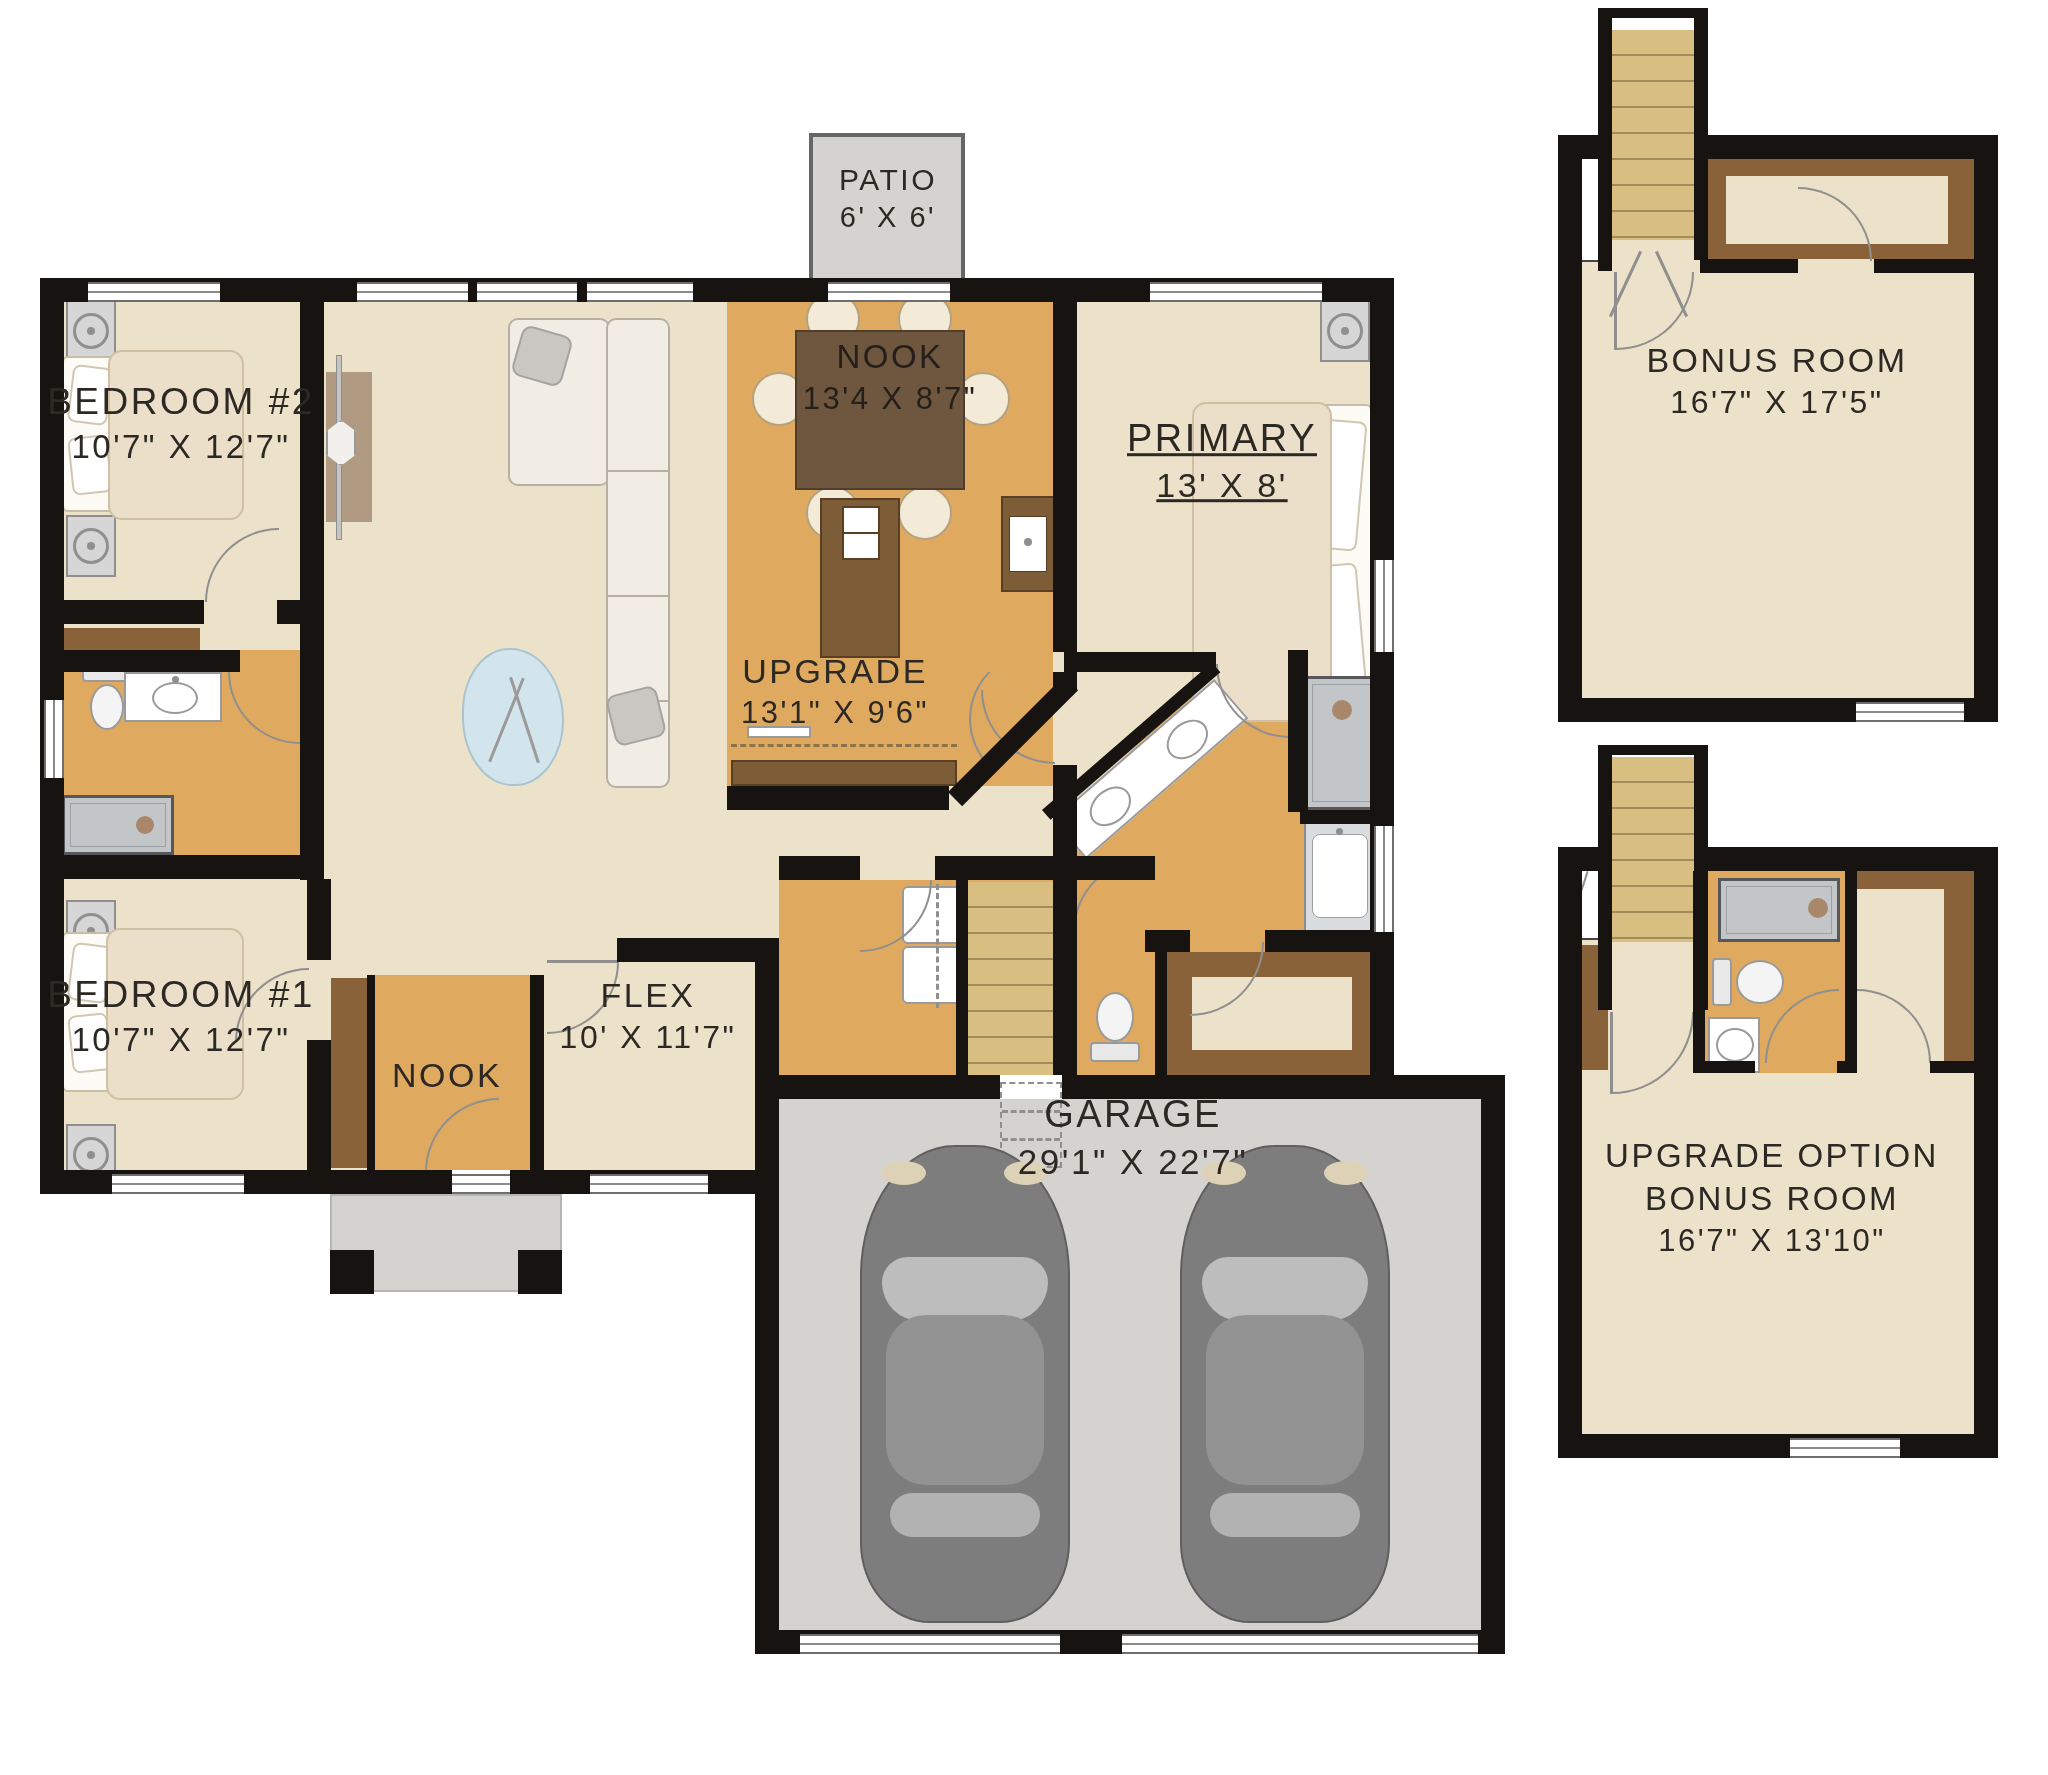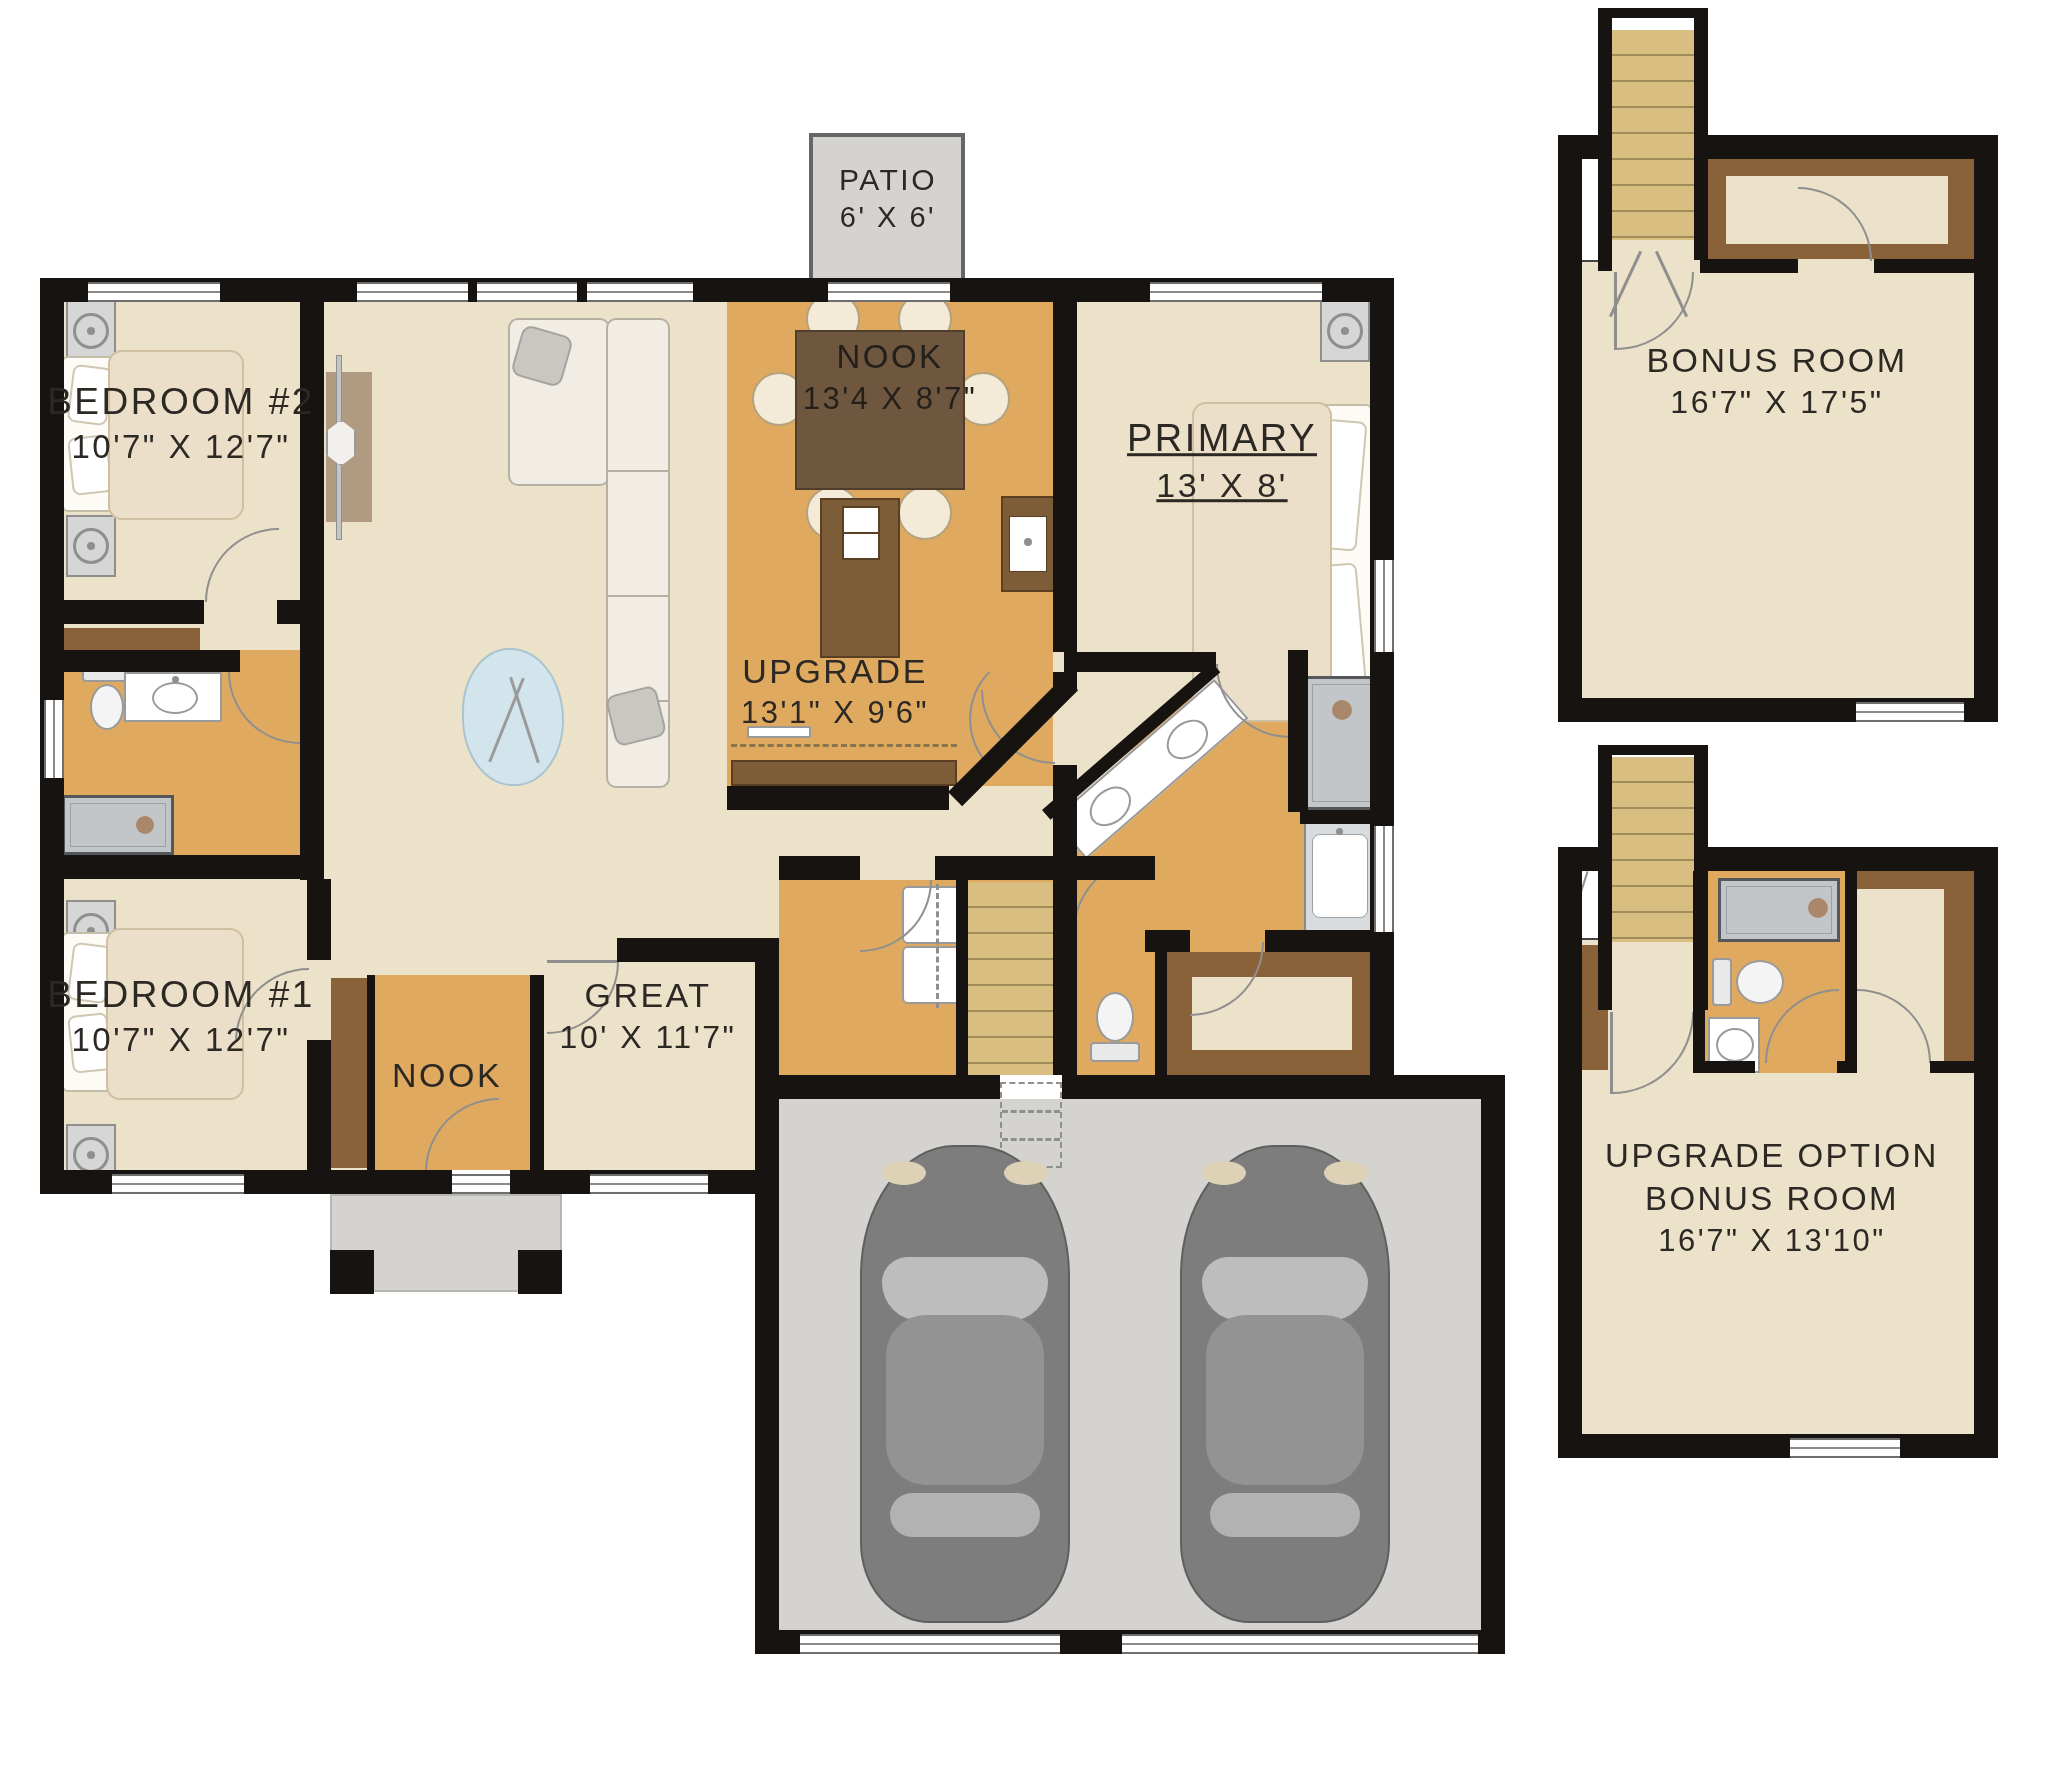--- a/index.html
+++ b/index.html
@@ -332,22 +332,26 @@
     <div style="font-size:31px;">13'1" X 9'6"</div>
   </div>
   <div class="label" style="left:181px;top:1016px;font-size:37px;">
     <div>BEDROOM #1</div>
     <div style="font-size:33px;">10'7" X 12'7"</div>
   </div>
   <div class="label" style="left:447px;top:1075px;font-size:34px;">
     <div>NOOK</div>
   </div>
   <div class="label" style="left:648px;top:1016px;font-size:34px;">
-    <div>GREAT</div>
+    <div>FLEX</div>
     <div style="font-size:32px;">10' X 11'7"</div>
+  </div>
+  <div class="label" style="left:1133px;top:1137px;font-size:38px;">
+    <div>GARAGE</div>
+    <div style="font-size:35px;">29'1" X 22'7"</div>
   </div>
   <div class="label" style="left:1777px;top:381px;font-size:34px;">
     <div>BONUS ROOM</div>
     <div style="font-size:32px;">16'7" X 17'5"</div>
   </div>
   <div class="label" style="left:1772px;top:1198px;font-size:33px;">
     <div>UPGRADE OPTION</div>
     <div>BONUS ROOM</div>
     <div style="font-size:31px;">16'7" X 13'10"</div>
   </div>

